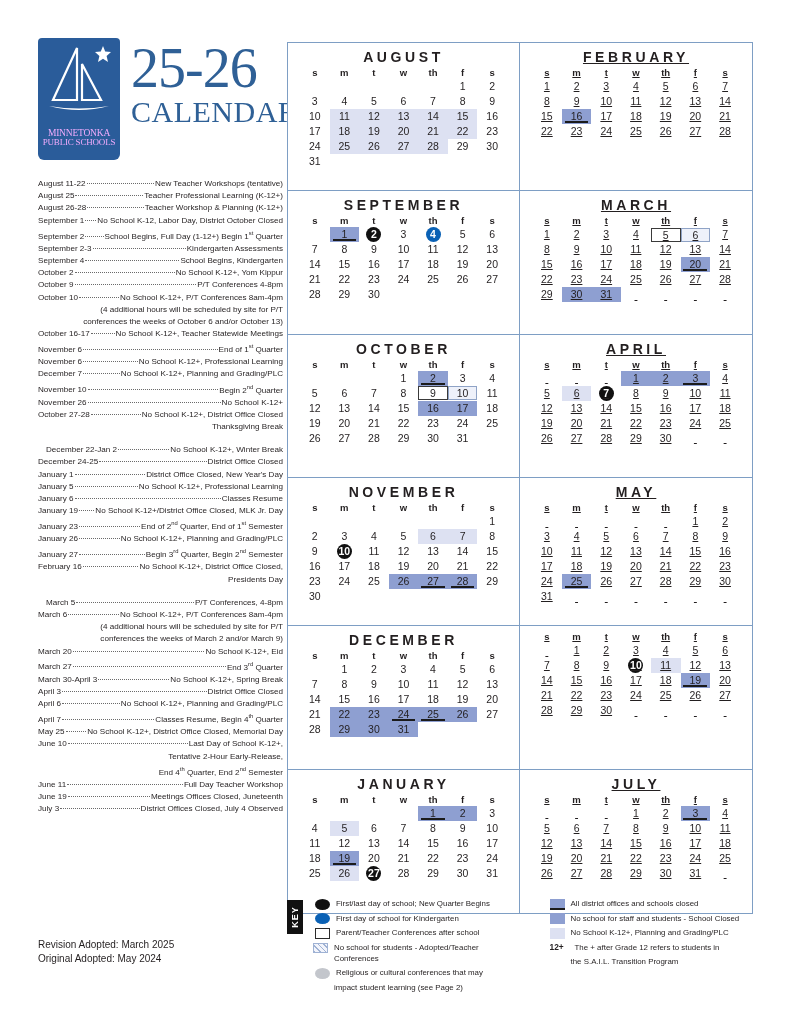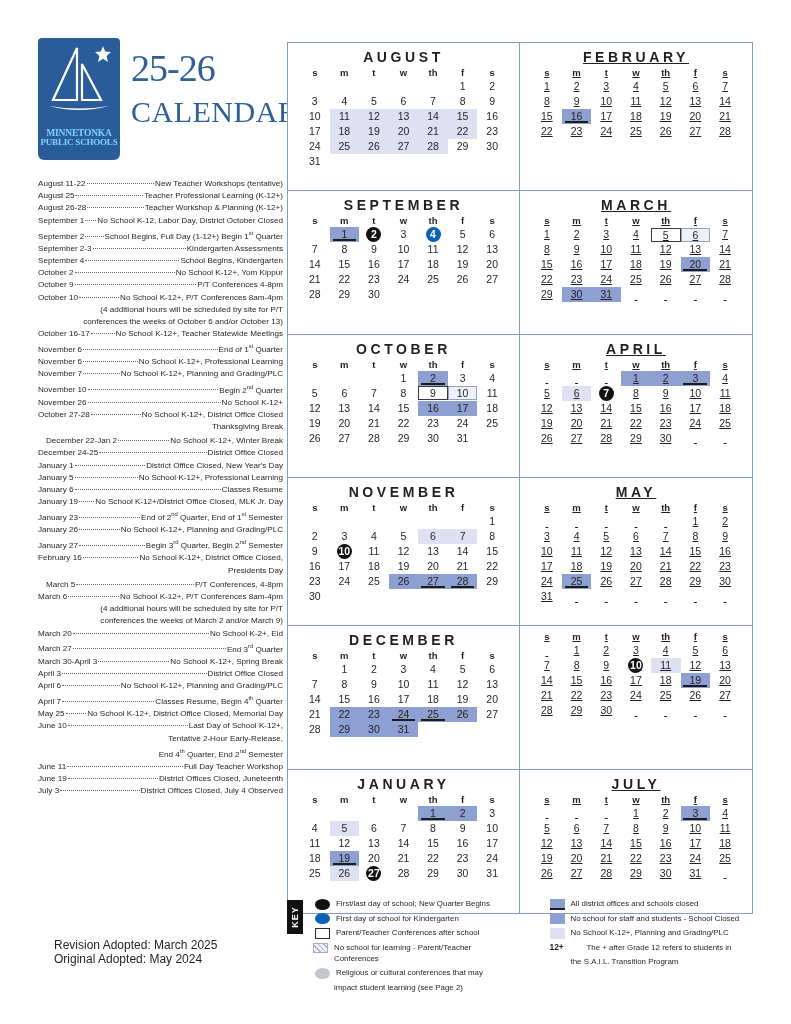--- a/index.html
+++ b/index.html
@@ -22,67 +22,67 @@
   .logo-box {
     width: 82px; height: 122px;
     background: #2a5c9a;
     border-radius: 4px 4px 6px 6px;
     position: relative;
     flex: 0 0 82px;
   }
   .logo-sail { position: absolute; left: 7px; top: 6px; }
   .logo-words {
     position: absolute; left: 0; right: 0; bottom: 12px;
-    text-align: center; color: #7dd3fc;
+    text-align: center; color: #f0abfc;
     font-family: "Liberation Serif", serif;
-    font-weight: bold;
+    font-weight: normal;
     letter-spacing: -0.2px;
     line-height: 1.06;
   }
   .logo-words .l1 { font-size: 9.5px; }
   .logo-words .l2 { font-size: 9px; }
 
   .brand-text { margin-left: 11px; padding-top: 4px; }
   .year {
     font-family: "Liberation Serif", serif;
-    font-size: 38px; line-height: 52px;
+    font-size: 56px; line-height: 52px;
     color: #2f6096; letter-spacing: -1px;
   }
   .cal-word {
     font-family: "Liberation Serif", serif;
     font-size: 30px; line-height: 32px;
     color: #2f6096; letter-spacing: 0.5px;
     margin-top: 2px;
   }
 
   
   .date-list { margin-top: 18px; width: 245px; }
   .dl-row {
     display: flex; align-items: baseline;
     font-size: 8.1px; line-height: 12.2px;
     white-space: nowrap;
   }
-  .dl-row.gap { margin-top: 2px; padding-left: 8px; }
+  .dl-row.gap { margin-top: 11px; padding-left: 8px; }
   .dl-label { flex: 0 0 auto; }
   .dl-dots {
     flex: 1 1 auto; min-width: 3px;
     border-bottom: 1px dotted #6b6b6b;
     transform: translateY(-2px);
     margin: 0 1px;
     overflow: hidden;
   }
   .dl-val { flex: 0 0 auto; text-align: right; }
   .dl-note {
     font-size: 8.1px; line-height: 12.2px;
     text-align: right; white-space: nowrap;
   }
 
   .adopted {
-    position: absolute; left: 16px; bottom: 22px;
-    font-size: 12px; line-height: 14px; margin-top: 21px;
+    position: absolute; left: 0; bottom: 22px;
+    font-size: 10px; line-height: 14px; margin-top: 21px;
   }
 
   
   .grid-wrap {
     position: absolute; left: 287px; top: 42px;
     width: 466px; height: 872px;
     border: 1px solid #7e9ec4;
     display: grid;
     grid-template-columns: 1fr 1fr;
     grid-template-rows: repeat(6, 1fr);
@@ -169,21 +169,21 @@
   .sw-box-open  { width: 11px; height: 11px; border: 1px solid #2b2b2b; background: #fff; margin-left: 2px; }
   .sw-hatch {
     width: 15px; height: 10px; background: #f2f4fb;
     border: 1px solid #9fb2d4;
     background-image: repeating-linear-gradient(45deg, #9fb2d4 0 1px, transparent 1px 4px);
   }
   .sw-mid-under { background: #8e9fd1; border-bottom: 2px solid #1b1b1b; height: 11px; }
   .sw-mid { background: #8e9fd1; height: 11px; }
   .sw-light { background: #dde1f2; height: 11px; }
   .legend-txt { flex: 1 1 auto; }
-  .twelve { font-weight: bold; font-size: 8.4px; flex: 0 0 15px; margin-right: 22px; }
+  .twelve { font-weight: bold; font-size: 8.4px; flex: 0 0 15px; margin-right: 10px; }
 </style>
 </head>
 <body>
 
 <div class="page">
 
   <div class="left-col">
 
     <div class="brand">
       <div class="logo-box">
@@ -266,21 +266,21 @@
           <span class="dl-label">November 6</span>
           <span class="dl-dots"></span>
           <span class="dl-val">End of 1<sup style="font-size:0.72em">st</sup> Quarter</span>
         </div>
         <div class="dl-row">
           <span class="dl-label">November 6</span>
           <span class="dl-dots"></span>
           <span class="dl-val">No School K-12+, Professional Learning</span>
         </div>
         <div class="dl-row">
-          <span class="dl-label">November 7</span>
+          <span class="dl-label">December 7</span>
           <span class="dl-dots"></span>
           <span class="dl-val">No School K-12+, Planning and Grading/PLC</span>
         </div>
         <div class="dl-row">
           <span class="dl-label">November 10</span>
           <span class="dl-dots"></span>
           <span class="dl-val">Begin 2<sup style="font-size:0.72em">nd</sup> Quarter</span>
         </div>
         <div class="dl-row">
           <span class="dl-label">November 26</span>
@@ -352,21 +352,21 @@
         <div class="dl-row">
           <span class="dl-label">March 6</span>
           <span class="dl-dots"></span>
           <span class="dl-val">No School K-12+, P/T Conferences 8am-4pm</span>
         </div>
         <div class="dl-note">(4 additional hours will be scheduled by site for P/T</div>
         <div class="dl-note">conferences the weeks of March 2 and/or March 9)</div>
         <div class="dl-row">
           <span class="dl-label">March 20</span>
           <span class="dl-dots"></span>
-          <span class="dl-val">No School K-2+,  Eid</span>
+          <span class="dl-val">No School K-12+,  Eid</span>
         </div>
         <div class="dl-row">
           <span class="dl-label">March 27</span>
           <span class="dl-dots"></span>
           <span class="dl-val">End 3<sup style="font-size:0.72em">rd</sup> Quarter</span>
         </div>
         <div class="dl-row">
           <span class="dl-label">March 30-April 3</span>
           <span class="dl-dots"></span>
           <span class="dl-val">No School K-12+, Spring Break</span>
@@ -399,21 +399,21 @@
         <div class="dl-note">Tentative 2-Hour Early-Release,</div>
         <div class="dl-note">End 4<sup style="font-size:0.72em">th</sup> Quarter, End 2<sup style="font-size:0.72em">nd</sup> Semester</div>
         <div class="dl-row">
           <span class="dl-label">June 11</span>
           <span class="dl-dots"></span>
           <span class="dl-val">Full Day Teacher Workshop</span>
         </div>
         <div class="dl-row">
           <span class="dl-label">June 19</span>
           <span class="dl-dots"></span>
-          <span class="dl-val">District Offices Closed,  Juneteenth</span>
+          <span class="dl-val">Meetings Offices Closed,  Juneteenth</span>
         </div>
         <div class="dl-row">
           <span class="dl-label">July 3</span>
           <span class="dl-dots"></span>
           <span class="dl-val">District Offices Closed, July 4 Observed</span>
         </div>
       </div>
 
     <div class="adopted">
       <div>Revision Adopted: March 2025</div>
@@ -1940,21 +1940,21 @@
           <div class="legend-row">
             <span class="sw sw-dot-blue"></span>
             <span class="legend-txt">First day of school for Kindergarten</span>
           </div>
           <div class="legend-row">
             <span class="sw sw-box-open"></span>
             <span class="legend-txt">Parent/Teacher Conferences after school</span>
           </div>
           <div class="legend-row">
             <span class="sw sw-hatch"></span>
-            <span class="legend-txt">No school for learning - Parent/Teacher Conferences</span>
+            <span class="legend-txt">No school for students - Adopted/Teacher Conferences</span>
           </div>
           <div class="legend-row">
             <span class="sw sw-dot-grey"></span>
             <span class="legend-txt">Religious or cultural conferences that may</span>
           </div>
           <div class="legend-row">
             <span class="sw"></span>
             <span class="legend-txt">impact student learning (see Page 2)</span>
           </div>
         </div>

